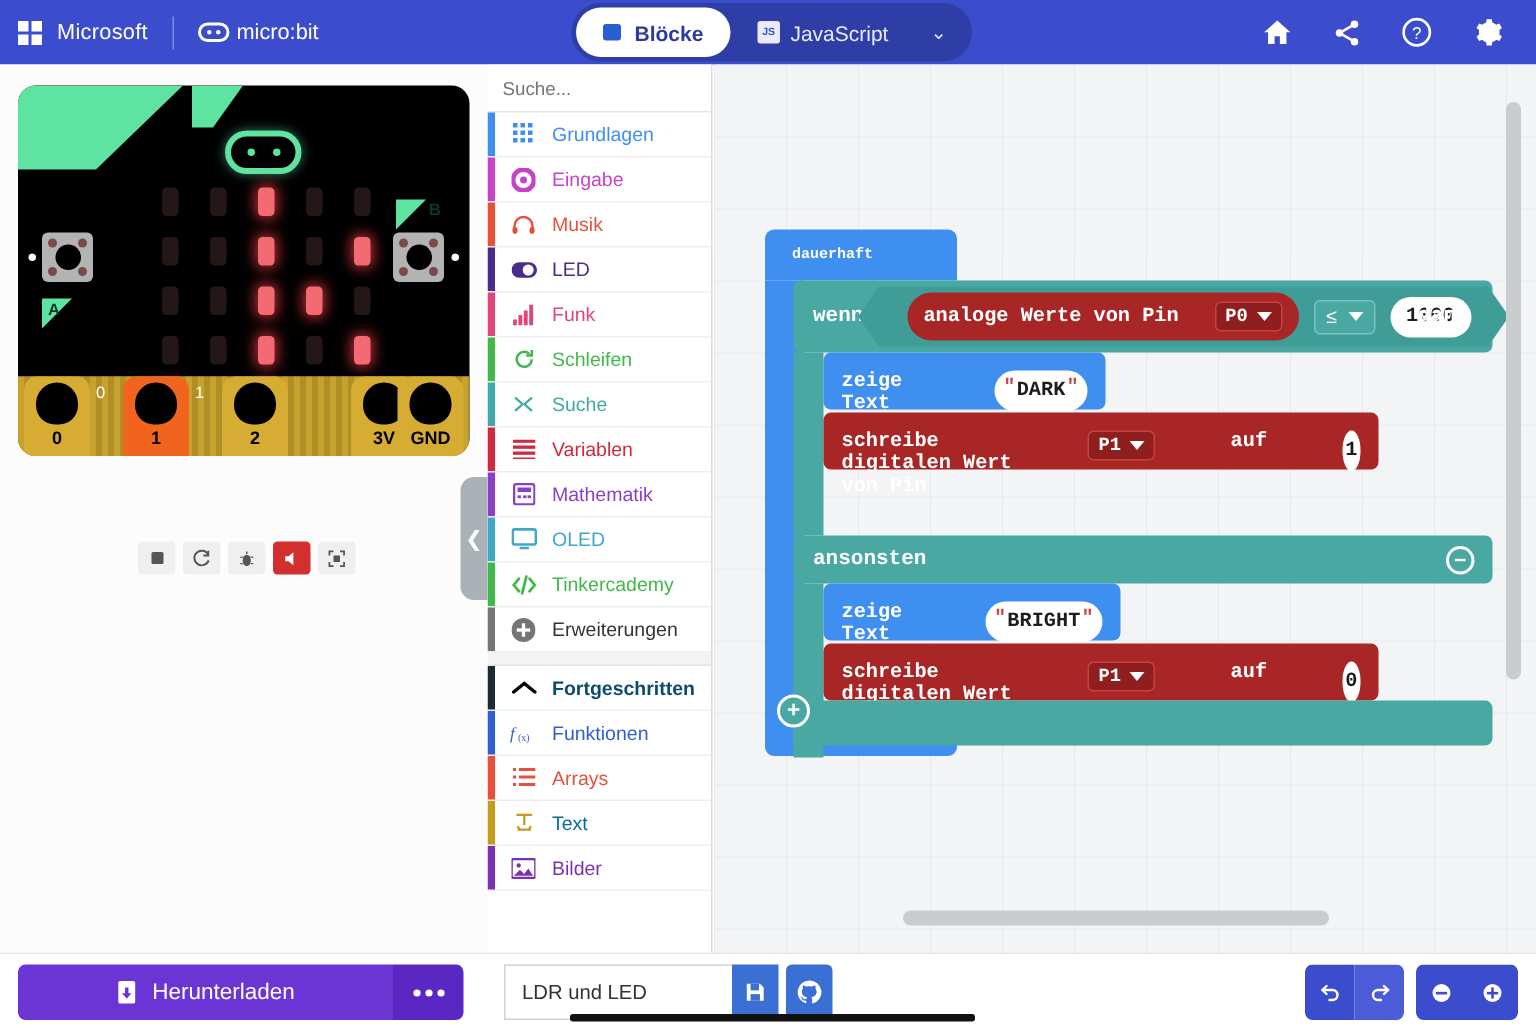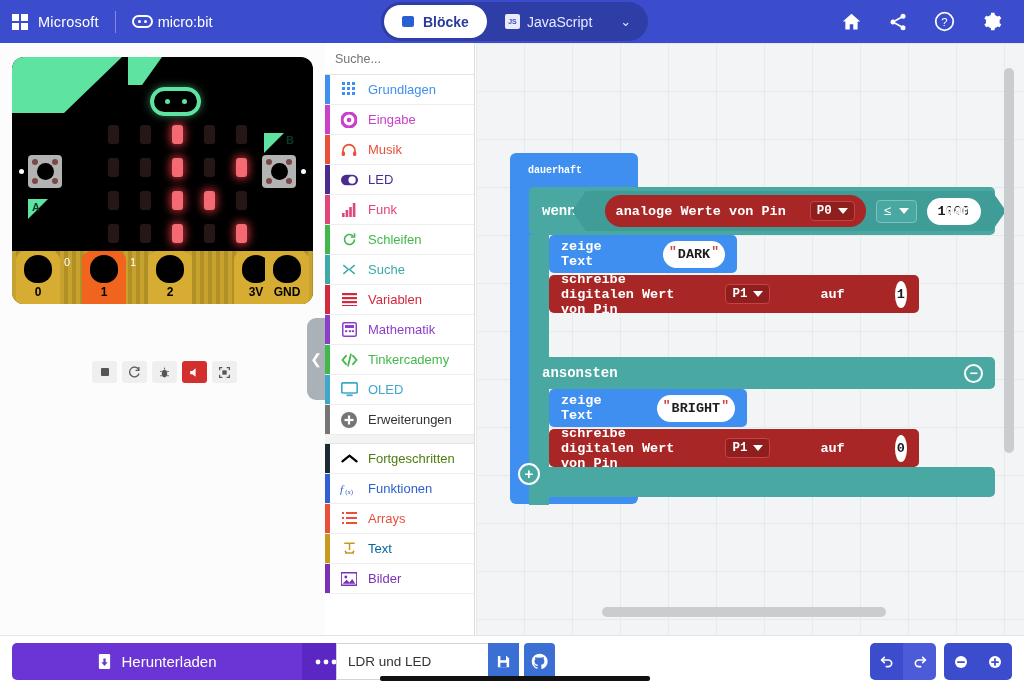--- a/index.html
+++ b/index.html
@@ -237,22 +237,22 @@
   }
   .num-oval {
     background: #fff; border-radius: 14px; height: 27px; min-width: 54px;
     display: flex; align-items: center; justify-content: center;
     margin-left: 10px; color: #1d1d1d;
     font-family: "Liberation Mono", monospace; font-size: 13.5px; font-weight: bold;
   }
   .caret-w { width: 0; height: 0; border-left: 5px solid transparent; border-right: 5px solid transparent; border-top: 6px solid #fff; }
 
   .stmt {
-    height: 38px; border-radius: 5px; display: flex; align-items: center;
-    padding: 0 12px; color: #fff; font-family: "Liberation Mono", monospace;
+    height: 38px; border-radius: 5px; display: flex; align-items: flex-start;
+    padding: 12px 12px; color: #fff; font-family: "Liberation Mono", monospace;
     font-size: 13.5px; font-weight: bold; position: relative; gap: 41px;
   }
   .stmt.blue { background: #3f8ff0; }
   .stmt.dred { background: #a92626; }
   .str-oval {
     background: #fff; border-radius: 14px; height: 27px; display: flex;
     align-items: center; padding: 0 6px; margin-left: 9px; gap: 1px;
   }
   .str-oval .q { color: #c44; font-size: 13px; font-weight: bold; position: relative; top: -3px; }
   .str-oval .v { color: #1d1d1d; font-family: "Liberation Mono", monospace; font-size: 13.5px; font-weight: bold; }
@@ -288,21 +288,21 @@
   }
   .if-left-col { position: absolute; left: 0; width: 20px; background: #4aa8a3; }
 
   
   .bottom {
     position: absolute; left: 0; bottom: 0; width: 1024px; height: 50px;
     background: #fff; border-top: 1px solid #e5e5e5;
   }
   .dl-group { position: absolute; left: 12px; top: 7px; display: flex; height: 37px; }
   .dl-btn {
-    background: #6b35d6; color: #fff; width: 290px; border-radius: 5px 0 0 5px;
+    background: #6b35d6; color: #fff; width: 250px; border-radius: 5px 0 0 5px;
     display: flex; align-items: center; justify-content: center; gap: 9px;
     font-size: 15px; cursor: pointer;
   }
   .dl-more {
     background: #5a27c2; color: #fff; width: 47px; border-radius: 0 5px 5px 0;
     display: flex; align-items: center; justify-content: center;
     font-size: 18px; letter-spacing: 1px; cursor: pointer;
   }
   .proj-group { position: absolute; left: 336px; top: 7px; display: flex; height: 37px; }
   .proj-name {
@@ -618,58 +618,58 @@
               <rect x="1" y="1" width="18" height="18" rx="2"></rect>
               <rect x="4" y="4" width="12" height="4" fill="#8b3fc9" stroke="none"></rect>
               <rect x="4" y="11" width="3" height="2.5" fill="#8b3fc9" stroke="none"></rect>
               <rect x="9" y="11" width="3" height="2.5" fill="#8b3fc9" stroke="none"></rect>
               <rect x="13" y="11" width="3" height="2.5" fill="#8b3fc9" stroke="none"></rect>
             </svg>
           </div>
           <span style="color: rgb(139, 63, 201);">Mathematik</span>
         </div>
         <div class="cat">
-          <div class="stripe" style="background: rgb(65, 185, 74);"></div>
-          <div class="ico">
-            <svg width="17" height="14" viewBox="0 0 24 20" fill="none" stroke="#41b94a" stroke-width="2.6" stroke-linecap="round">
-              <path d="M7 4L2 10l5 6M17 4l5 6-5 6M14 2l-4 16"></path>
-            </svg>
-          </div>
-          <span style="color: rgb(65, 185, 74);">Tinkercademy</span>
-        </div>
-        <div class="cat">
           <div class="stripe" style="background: rgb(63, 168, 201);"></div>
           <div class="ico">
             <svg width="17" height="15" viewBox="0 0 22 19" fill="none" stroke="#3fa8c9" stroke-width="2.2">
               <rect x="1" y="1" width="20" height="13" rx="1.6"></rect>
               <path d="M7 17h8"></path>
             </svg>
           </div>
           <span style="color: rgb(63, 168, 201);">OLED</span>
+        </div>
+        <div class="cat">
+          <div class="stripe" style="background: rgb(65, 185, 74);"></div>
+          <div class="ico">
+            <svg width="17" height="14" viewBox="0 0 24 20" fill="none" stroke="#41b94a" stroke-width="2.6" stroke-linecap="round">
+              <path d="M7 4L2 10l5 6M17 4l5 6-5 6M14 2l-4 16"></path>
+            </svg>
+          </div>
+          <span style="color: rgb(65, 185, 74);">Tinkercademy</span>
         </div>
         <div class="cat">
           <div class="stripe" style="background: rgb(117, 117, 117);"></div>
           <div class="ico">
             <svg width="16" height="16">
               <circle cx="8" cy="8" r="8" fill="#757575"></circle>
               <rect x="3.5" y="6.9" width="9" height="2.2" fill="#fff"></rect>
               <rect x="6.9" y="3.5" width="2.2" height="9" fill="#fff"></rect>
             </svg>
           </div>
           <span style="color: rgb(51, 51, 51);">Erweiterungen</span>
         </div>
         <div class="cat-sep"></div>
         <div class="cat">
           <div class="stripe" style="background: rgb(27, 42, 51);"></div>
           <div class="ico">
             <svg width="17" height="11" viewBox="0 0 24 14" fill="none" stroke="#000" stroke-width="3.2" stroke-linecap="round">
               <path d="M2 11L12 3l10 8"></path>
             </svg>
           </div>
-          <span style="color: #4d7c0f; font-weight: normal;">Fortgeschritten</span>
+          <span style="color: #0c4a6e; font-weight: bold;">Fortgeschritten</span>
         </div>
         <div class="cat">
           <div class="stripe" style="background: rgb(47, 95, 208);"></div>
           <div class="ico">
             <svg width="18" height="16" viewBox="0 0 24 20">
               <text x="0" y="15" font-size="15" font-style="italic" font-family="Liberation Serif" fill="#2f5fd0">f</text>
               <text x="7" y="17" font-size="9" font-family="Liberation Serif" fill="#2f5fd0">(x)</text>
             </svg>
           </div>
           <span style="color: rgb(47, 95, 208);">Funktionen</span>

